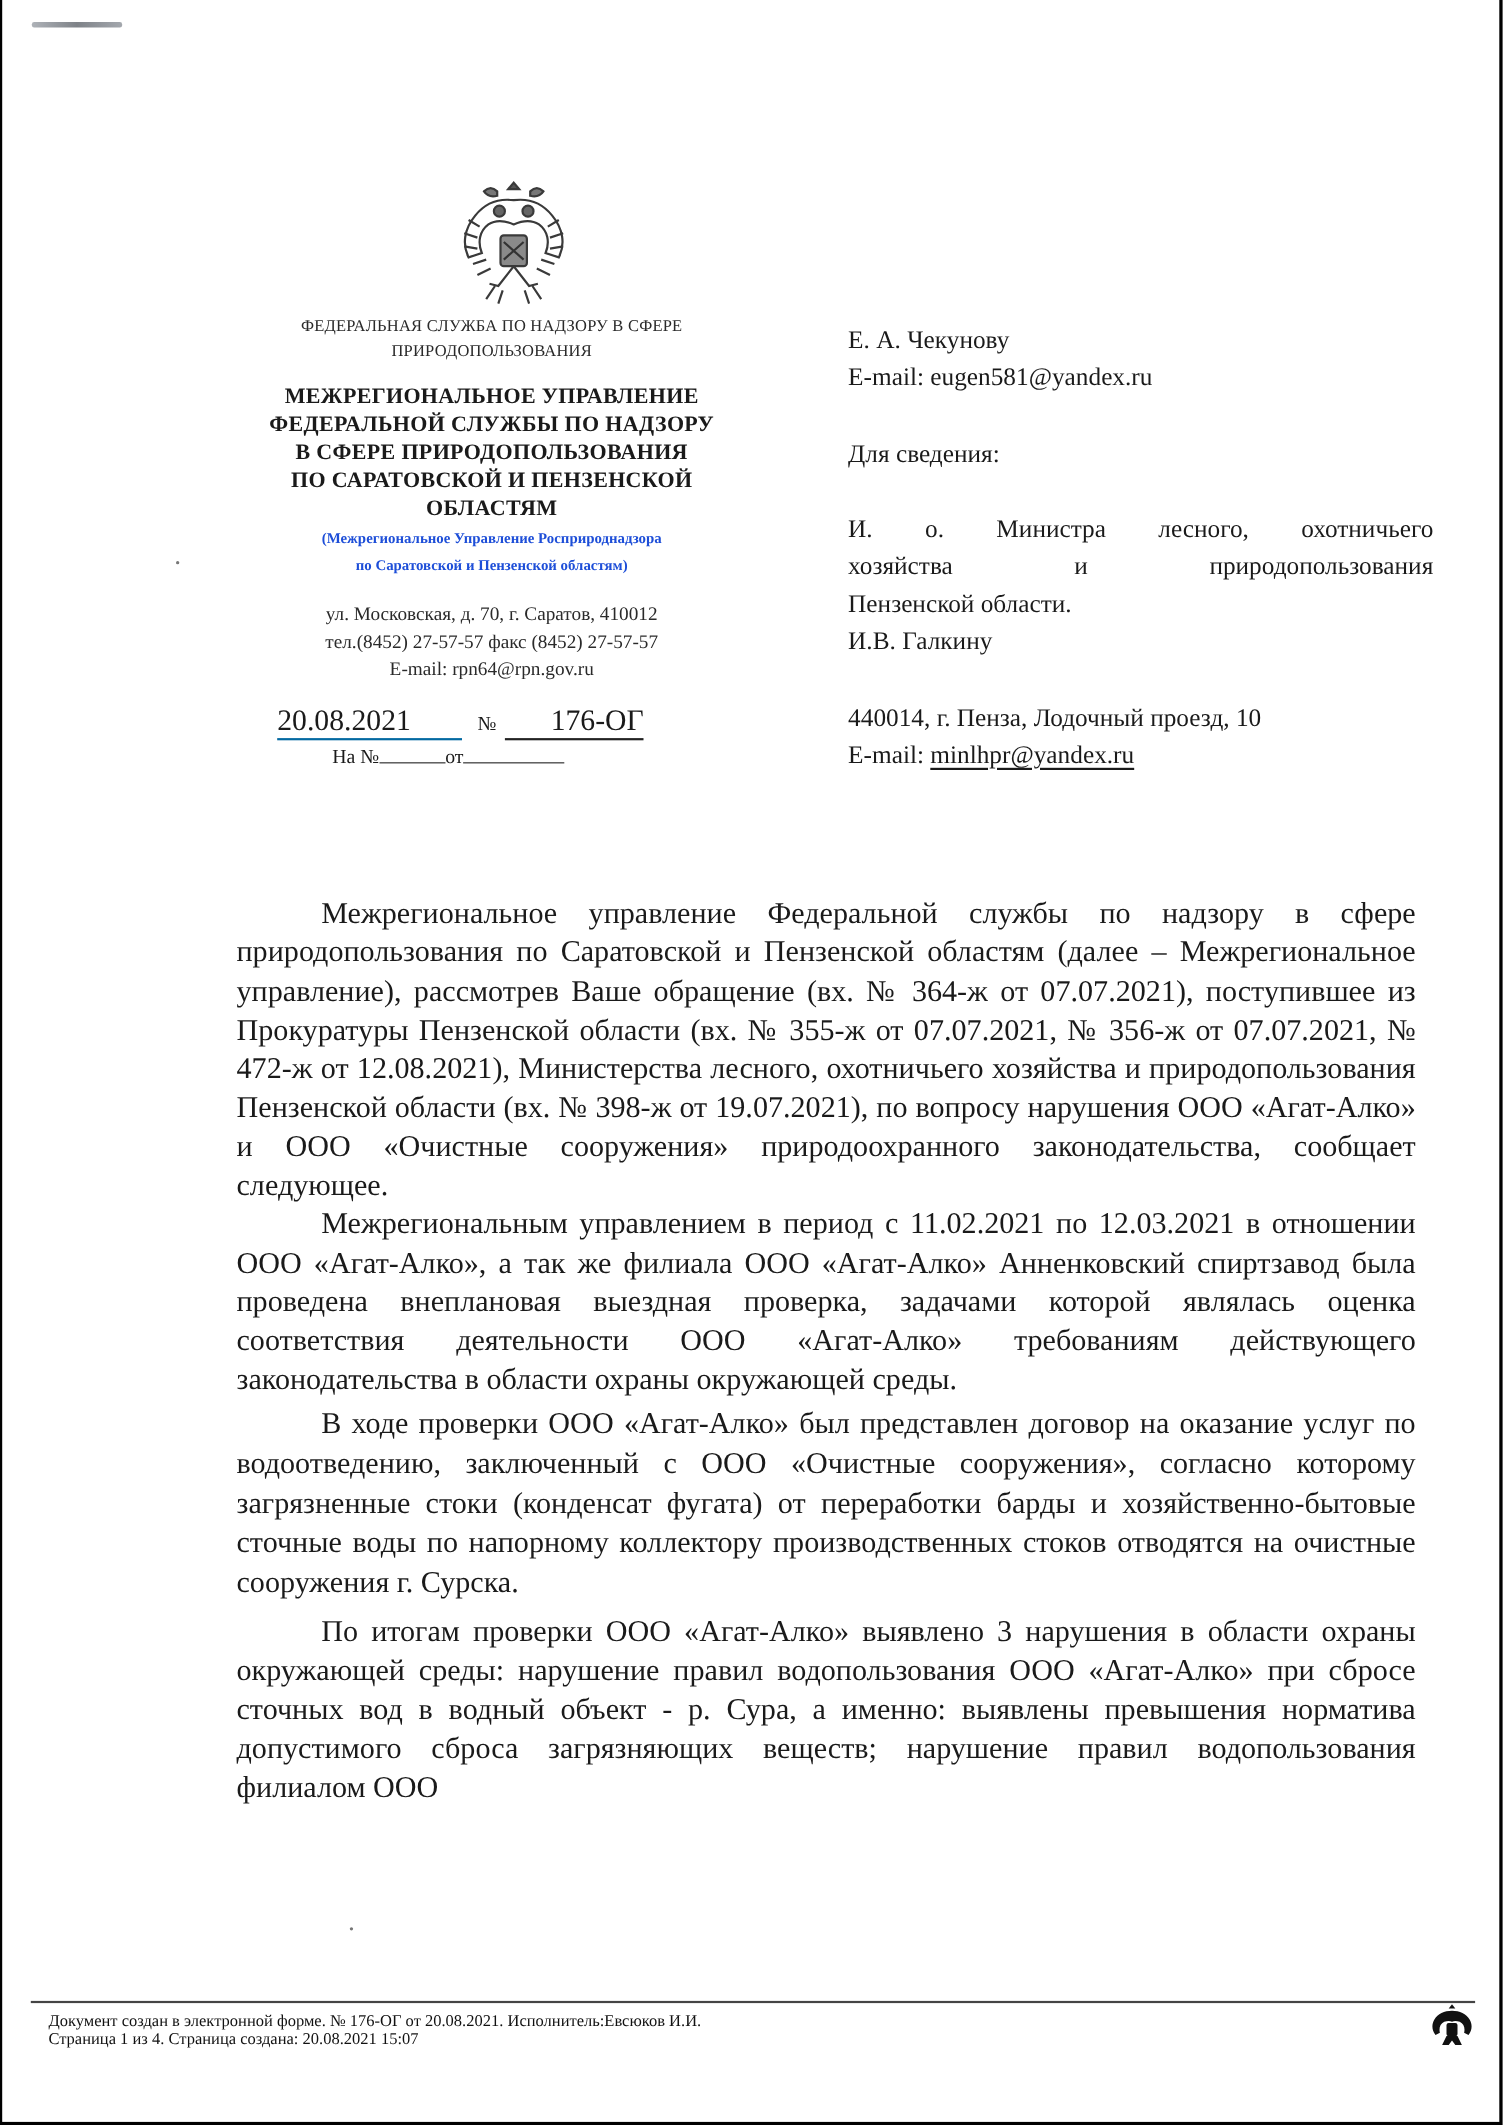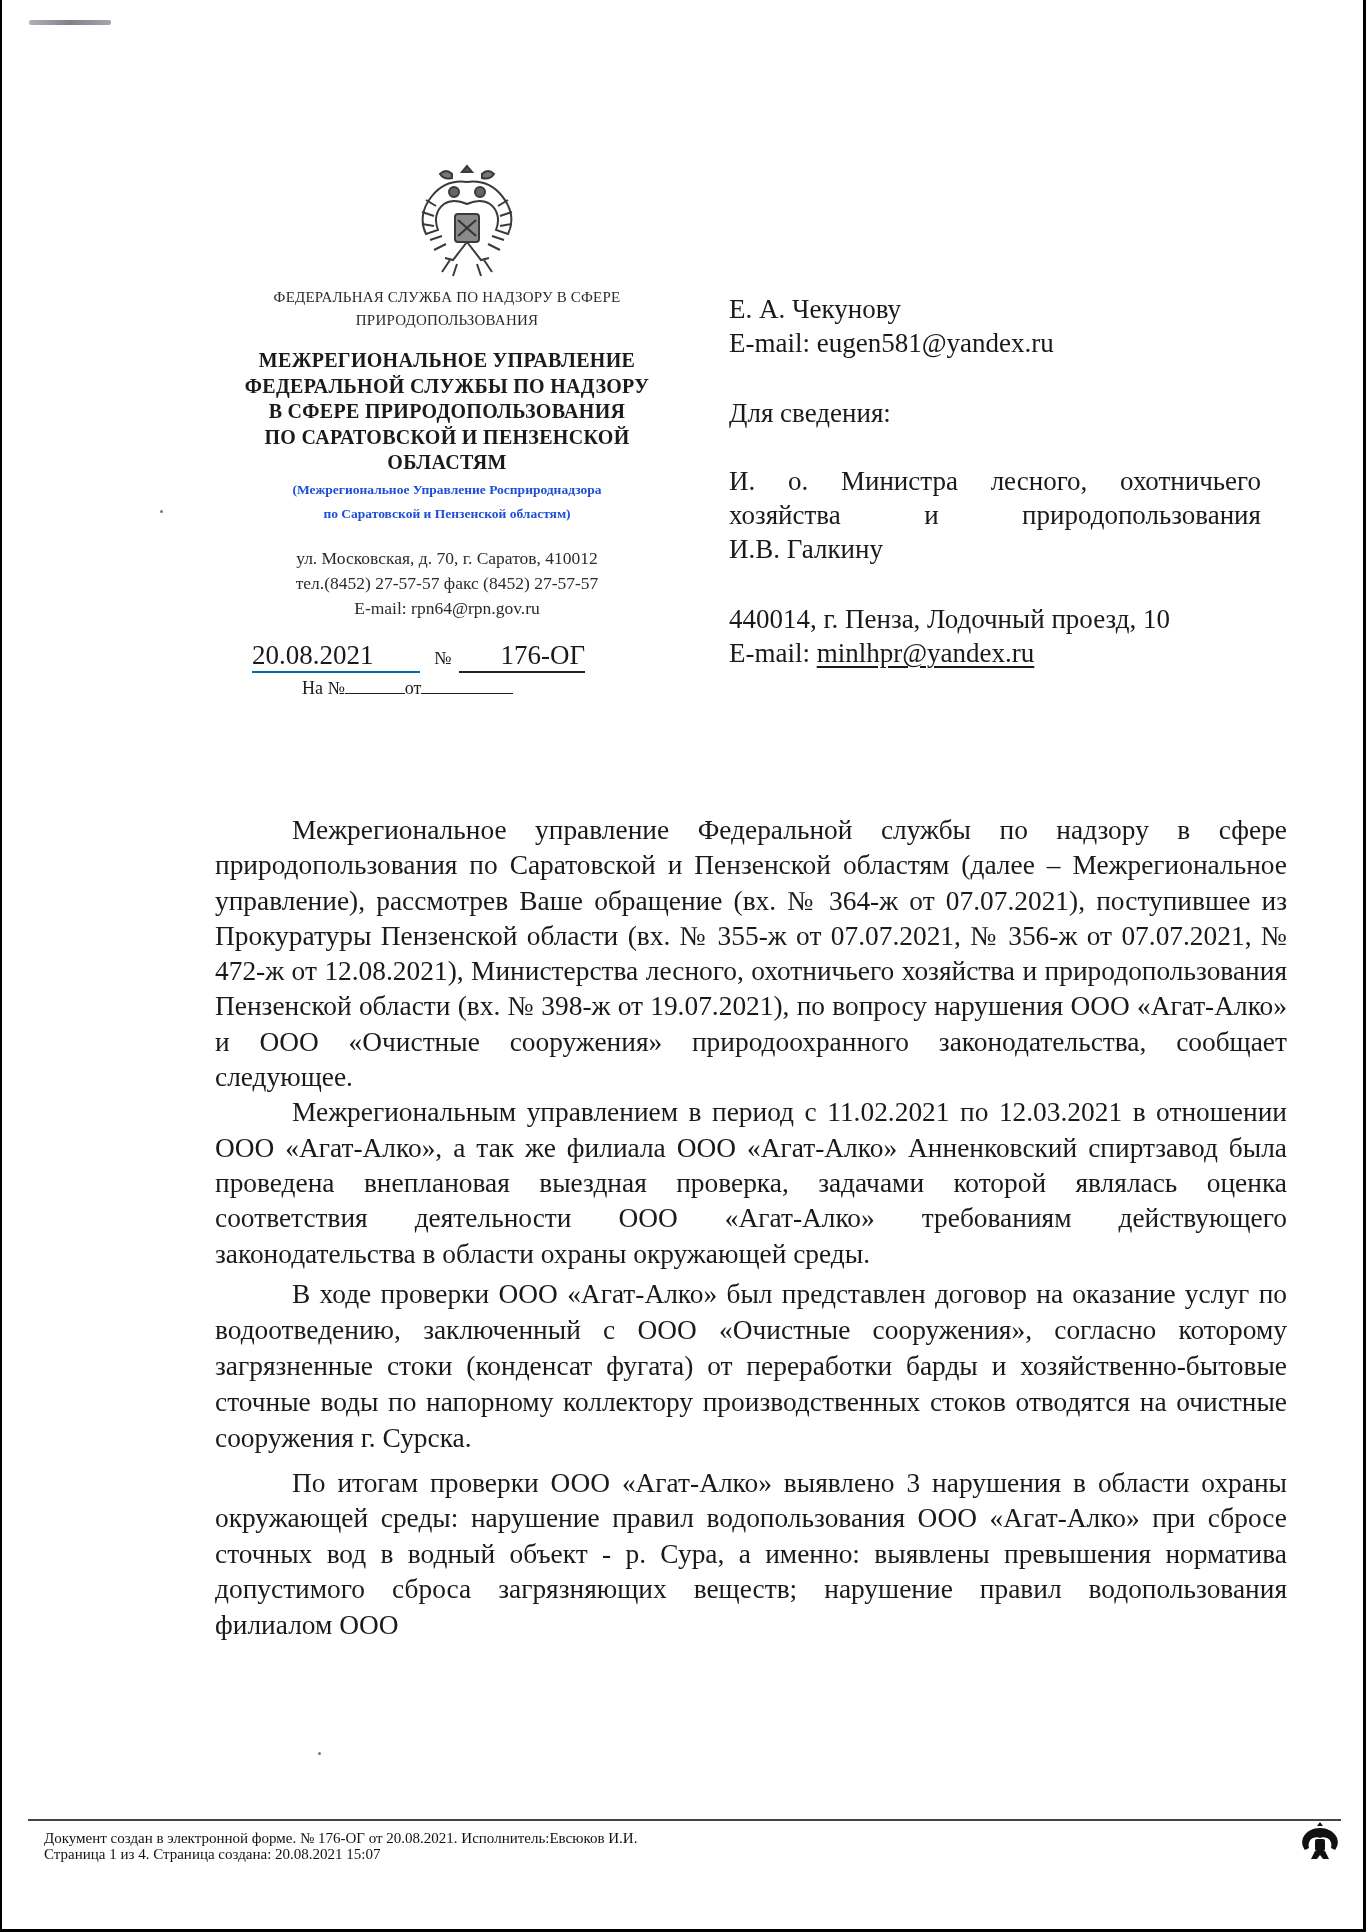--- a/index.html
+++ b/index.html
@@ -25,21 +25,21 @@
   .org .short { font-weight: bold; font-size: 13.5px; line-height: 24px; margin-top: 2px; color: #1d4ed8; }
   .addr { position: absolute; left: 225px; top: 546px; width: 440px; text-align: center; font-size: 17.5px; line-height: 25px; color: #2a2a2a; }
   .regline { position: absolute; left: 250px; top: 640px; width: 390px; font-size: 27px; white-space: nowrap; }
   .regline .date { display: inline-block; width: 168px; border-bottom: 2px solid #0369a1; }
   .regline .no { font-size: 18px; margin: 0 8px 0 14px; }
   .regline .num { display: inline-block; width: 126px; border-bottom: 2px solid #222; text-align: right; }
   .refline { position: absolute; left: 300px; top: 678px; font-size: 18px; white-space: nowrap; }
   .refline .blank { display: inline-block; width: 60px; border-bottom: 1.5px solid #222; }
   .refline .blank2 { display: inline-block; width: 92px; border-bottom: 1.5px solid #222; }
   
-  .recip { position: absolute; left: 727px; top: 292px; width: 532px; font-size: 27px; line-height: 34px; }
+  .recip { position: absolute; left: 769px; top: 292px; width: 532px; font-size: 23px; line-height: 34px; }
   .recip .gap { height: 36px; }
   .recip .gap2 { height: 34px; }
   .just { text-align: justify; text-align-last: justify; }
   .recip .lnk { text-decoration: underline; text-decoration-thickness: 2px; text-underline-offset: 4px; }
   
   .body {
     position: absolute; left: 213px; top: 813px; width: 1072px;
     font-size: 27.4px; line-height: 35.3px; text-align: justify;
   }
   .body p { margin: 0 0 0 0; text-indent: 77px; }
@@ -103,20 +103,21 @@
   </div>
 
   <div class="recip">
     <div>Е. А. Чекунову</div>
     <div><span>E-mail: </span><span>eugen581@yandex.ru</span></div>
     <div class="gap"></div>
     <div>Для сведения:</div>
     <div class="gap2"></div>
     <div class="just">И. о. Министра лесного, охотничьего</div>
     <div class="just">хозяйства и природопользования</div>
+    <div>Пензенской области.</div>
     <div>И.В. Галкину</div>
     <div class="gap"></div>
     <div>440014, г. Пенза, Лодочный проезд, 10</div>
     <div><span>E-mail: </span><span class="lnk">minlhpr@yandex.ru</span></div>
   </div>
 
   <div class="body">
     <p class="p1">Межрегиональное управление Федеральной службы по надзору в сфере природопользования по Саратовской и Пензенской областям (далее – Межрегиональное управление), рассмотрев Ваше обращение (вх. № 364-ж от 07.07.2021), поступившее из Прокуратуры Пензенской области (вх. № 355-ж от 07.07.2021, № 356-ж от 07.07.2021, № 472-ж от 12.08.2021), Министерства лесного, охотничьего хозяйства и природопользования Пензенской области (вх. № 398-ж от 19.07.2021),  по вопросу нарушения ООО «Агат-Алко» и ООО «Очистные сооружения» природоохранного законодательства, сообщает следующее.</p>
     <p class="p2">Межрегиональным управлением в период с 11.02.2021 по 12.03.2021 в отношении ООО «Агат-Алко», а так же филиала ООО «Агат-Алко» Анненковский спиртзавод была проведена внеплановая выездная проверка, задачами которой являлась оценка соответствия деятельности ООО «Агат-Алко» требованиям действующего законодательства в области охраны окружающей среды.</p>
     <p class="p3">В ходе проверки ООО «Агат-Алко» был представлен договор на оказание услуг по водоотведению, заключенный с ООО «Очистные сооружения», согласно которому загрязненные стоки (конденсат фугата) от переработки барды и хозяйственно-бытовые сточные воды по напорному коллектору производственных стоков отводятся на очистные сооружения г. Сурска.</p>

